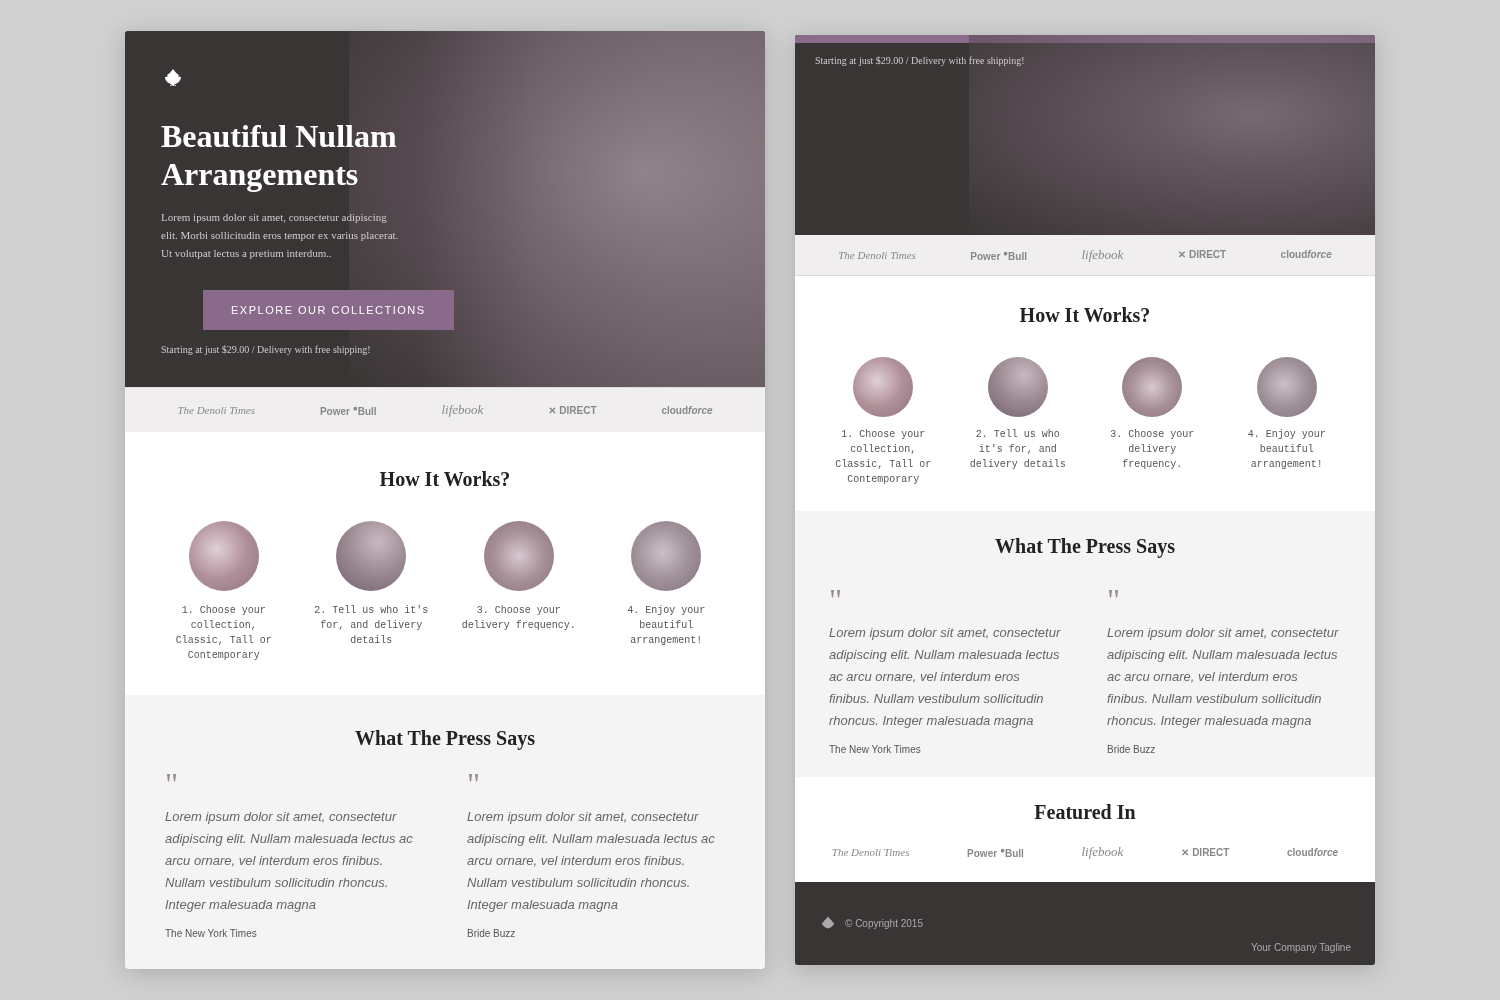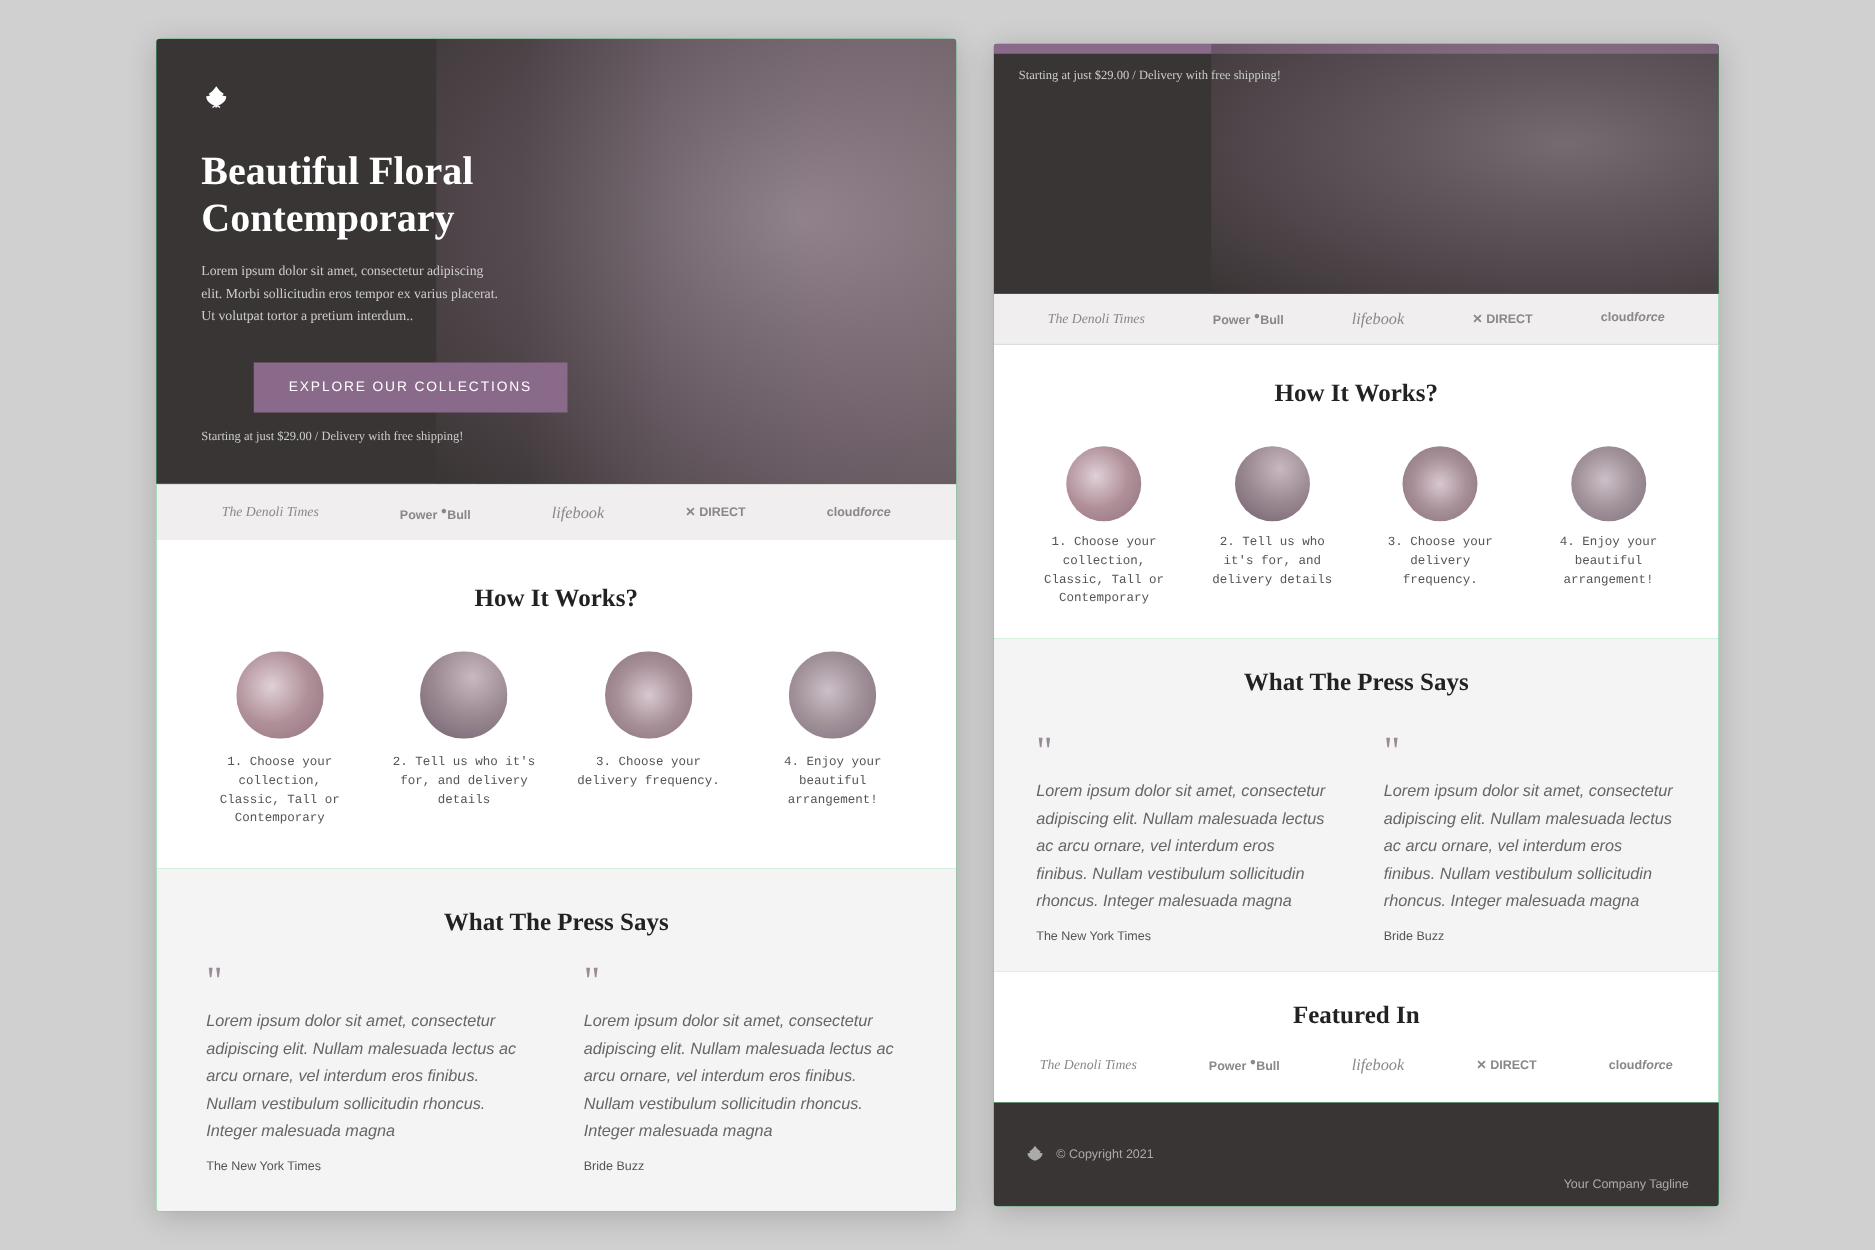--- a/index.html
+++ b/index.html
@@ -344,22 +344,22 @@
     <div class="hero-bg-flowers"></div>
     <div class="hero-content">
       <div class="hero-logo">
         <svg class="lotus-icon" viewBox="0 0 24 24" fill="white" xmlns="http://www.w3.org/2000/svg">
           <path d="M12 2C10 5 8 7 6 8c1 2 3 4 6 5 3-1 5-3 6-5-2-1-4-3-6-6z"></path>
           <path d="M12 7C9 9 6 10 4 10c0 3 2 6 8 8 6-2 8-5 8-8-2 0-5-1-8-3z"></path>
           <path d="M12 13v6" stroke="white" stroke-width="1.5" fill="none"></path>
           <path d="M9 19c1-1 2-1.5 3-1.5s2 .5 3 1.5" stroke="white" stroke-width="1" fill="none"></path>
         </svg>
       </div>
-      <h1 class="hero-title">Beautiful Floral Contemporary</h1>
-      <p class="hero-desc">Lorem ipsum dolor sit amet, consectetur adipiscing elit. Morbi sollicitudin eros tempor ex varius placerat. Ut volutpat tortor a pretium interdum..</p>
+      <h1 class="hero-title">Beautiful Nullam Arrangements</h1>
+      <p class="hero-desc">Lorem ipsum dolor sit amet, consectetur adipiscing elit. Morbi sollicitudin eros tempor ex varius placerat. Ut volutpat lectus a pretium interdum..</p>
       <button class="hero-btn">EXPLORE OUR COLLECTIONS</button>
       <p class="hero-shipping">Starting at just $29.00 / Delivery with free shipping!</p>
     </div>
   </div>
 
   <div class="press-bar">
     <span class="press-bar-item">The Denoli Times</span>
     <span class="press-bar-item bold-brand">Power <sup>●</sup>Bull</span>
     <span class="press-bar-item" style="font-style:italic;font-size:13px;">lifebook</span>
     <span class="press-bar-item bold-brand">✕ DIRECT</span>
@@ -480,18 +480,18 @@
       <span class="featured-item bold-brand2">cloud<em>force</em></span>
     </div>
   </div>
 
   <div class="footer-right">
     <div style="display:flex;align-items:center;gap:8px;">
       <svg width="18" height="18" viewBox="0 0 24 24" fill="#aaa">
         <path d="M12 2C10 5 8 7 6 8c1 2 3 4 6 5 3-1 5-3 6-5-2-1-4-3-6-6z"></path>
         <path d="M12 7C9 9 6 10 4 10c0 3 2 6 8 8 6-2 8-5 8-8-2 0-5-1-8-3z"></path>
       </svg>
-      <span class="footer-left-text">© Copyright 2021</span>
+      <span class="footer-left-text">© Copyright 2015</span>
     </div>
     <span class="footer-right-text">Your Company Tagline</span>
   </div>
 
 </div>
 
 </body></html>

